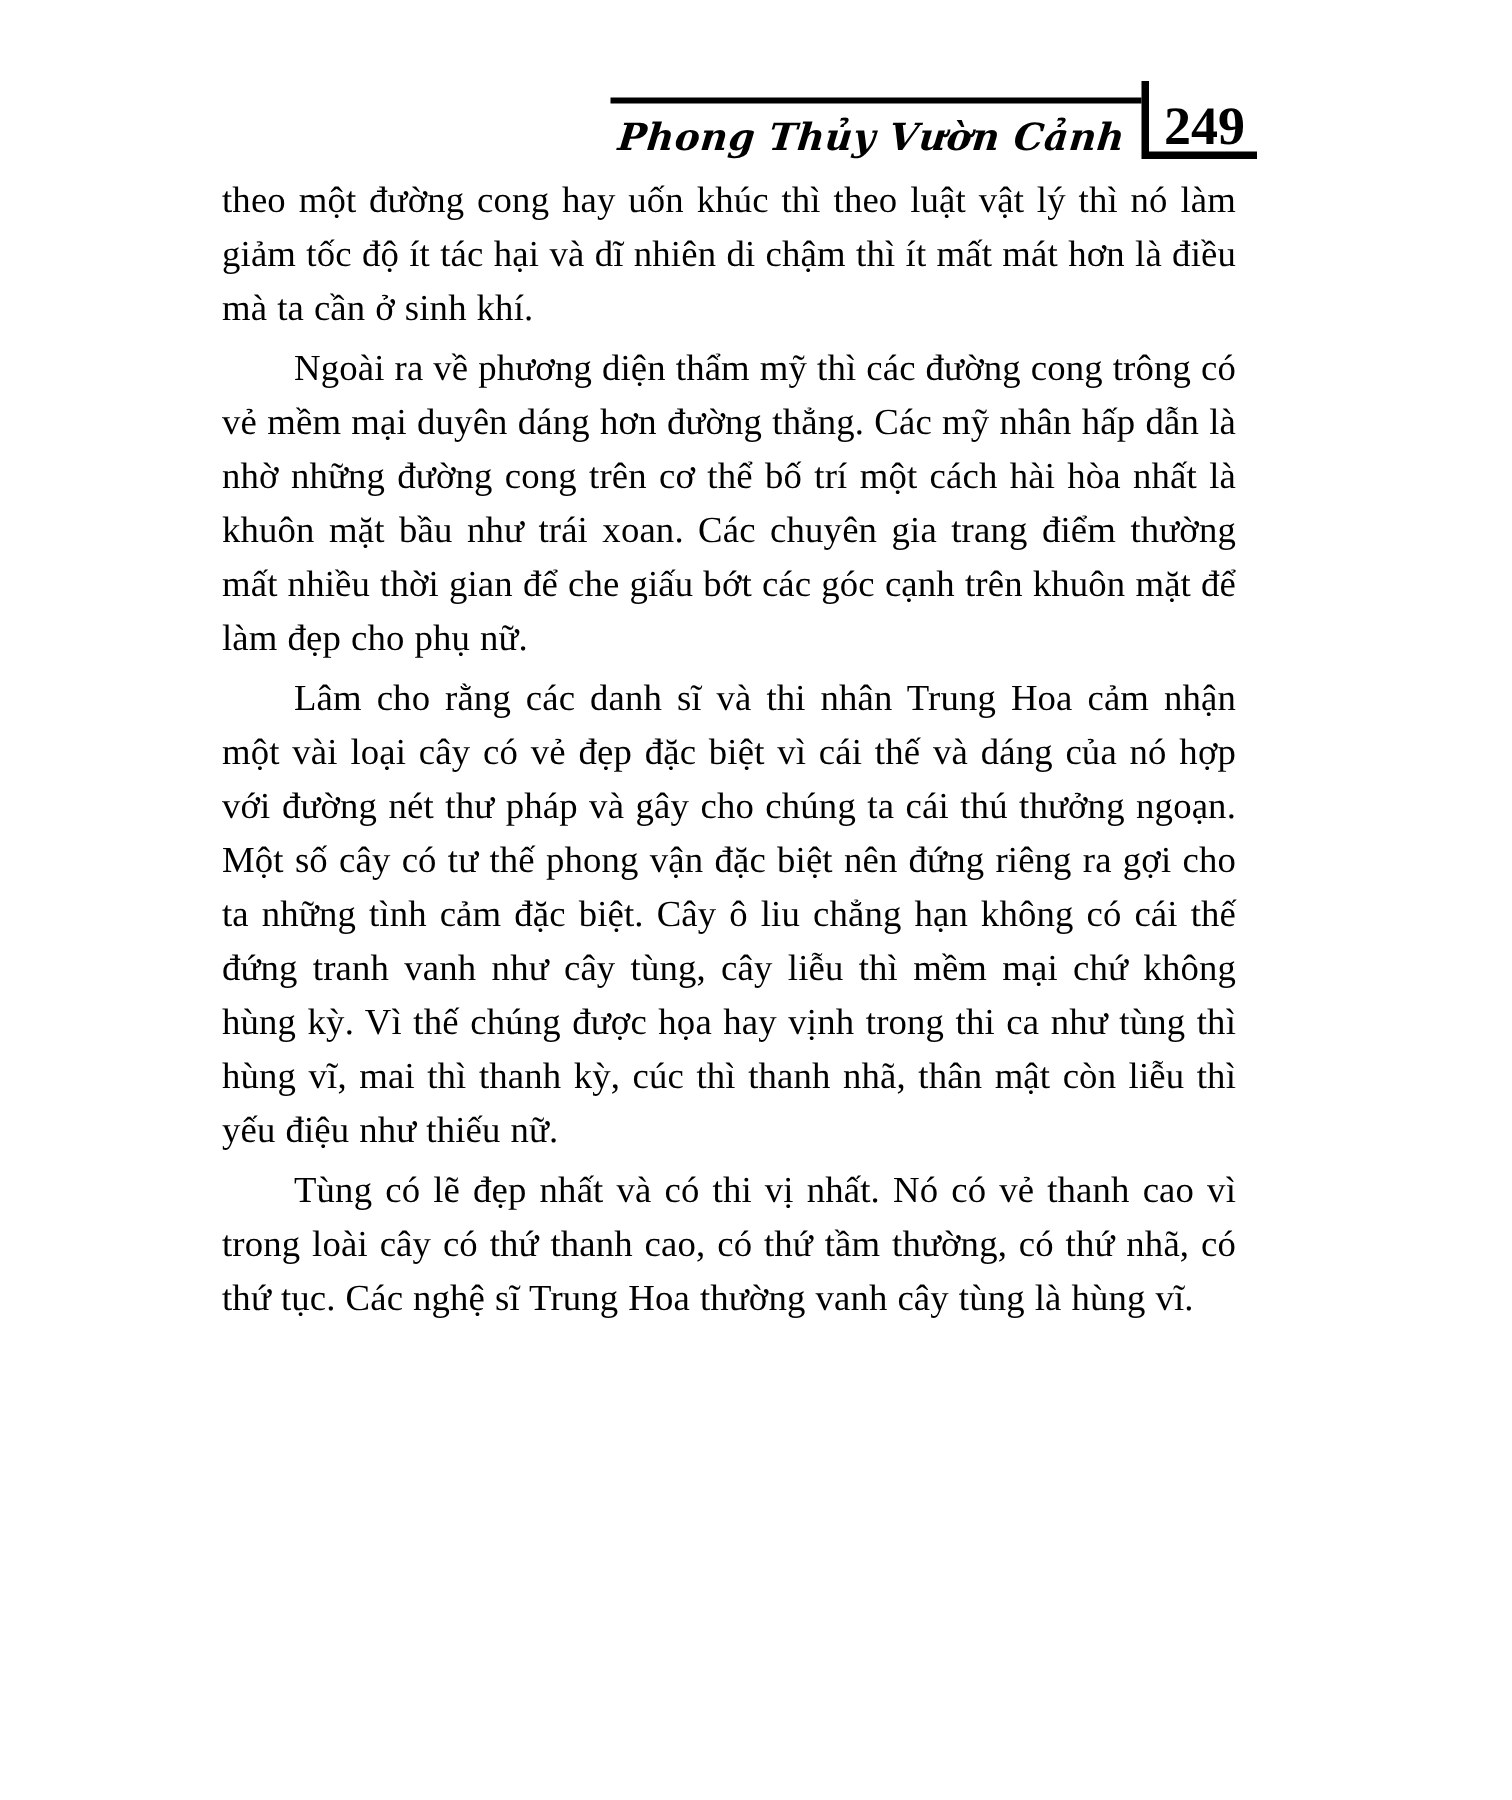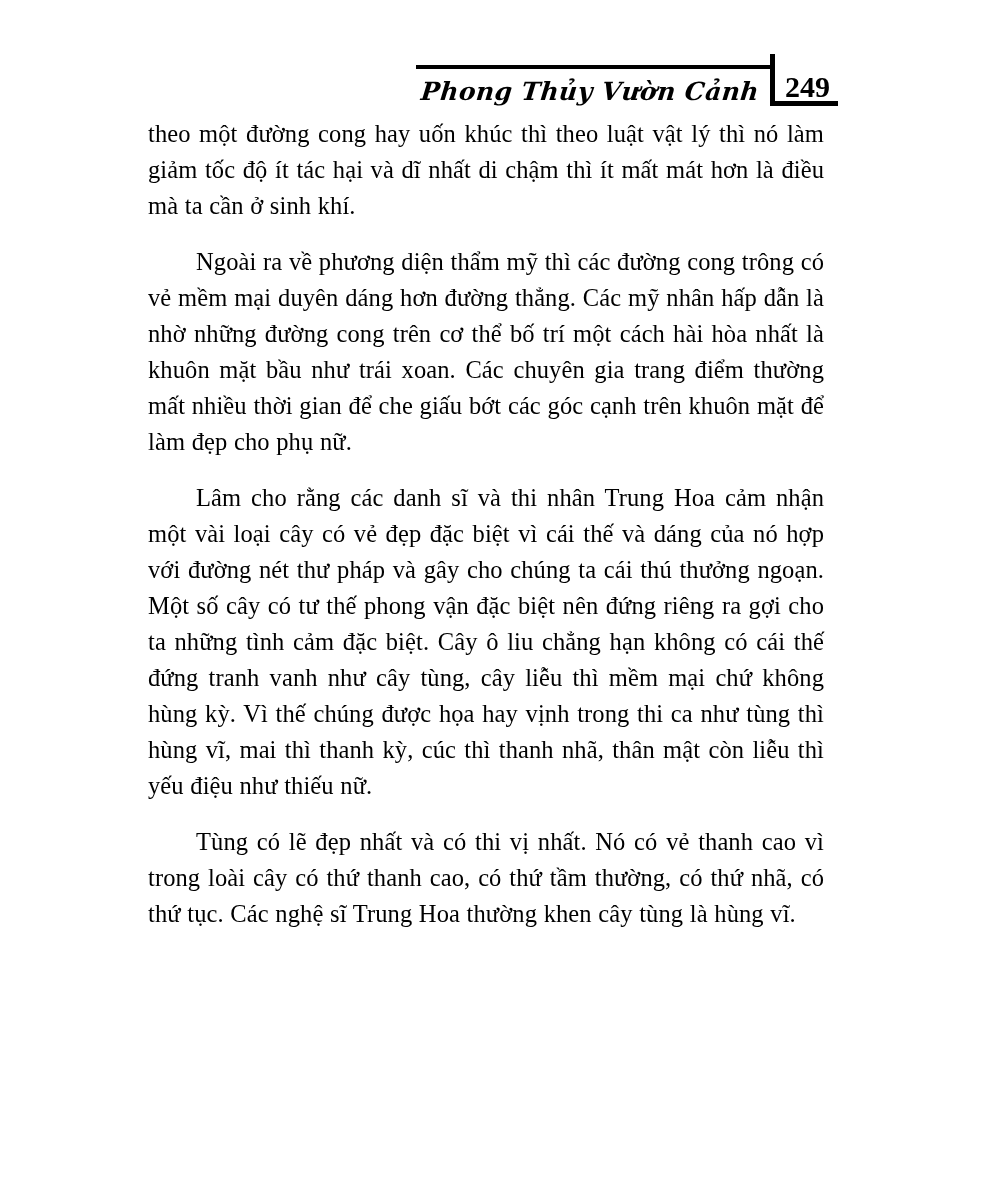--- a/index.html
+++ b/index.html
@@ -74,21 +74,21 @@
     margin: 6px 0 0 0;
   }
   .head-folio-wrap {
     position: relative;
     padding: 0 8px 0 10px;
   }
   .head-folio {
     display: block;
     font-family: "Liberation Serif", "DejaVu Serif", serif;
     font-weight: bold;
-    font-size: 30px;
+    font-size: 36px;
     line-height: 1;
     padding-top: 14px;
     padding-bottom: 4px;
     white-space: nowrap;
   }
   
   .head-rule-bottom {
     position: absolute;
     left: 0;
     right: 0;
@@ -110,21 +110,21 @@
     line-height: 36px;
     text-align: justify;
     text-justify: inter-word;
     letter-spacing: 0.1px;
     word-spacing: 0.4px;
   }
   .para.indent {
     text-indent: 48px;
   }
   .para + .para {
-    margin-top: 20px;
+    margin-top: 4px;
   }
 </style>
 </head>
 <body>
 
 <div class="page">
 
   <div class="header">
     <div class="header-inner">
 
@@ -137,19 +137,19 @@
 
       <div class="head-folio-wrap">
         <span class="head-folio">249</span>
         <div class="head-rule-bottom"></div>
       </div>
 
     </div>
   </div>
 
   <div class="body-text">
-    <p class="para">theo một đường cong hay uốn khúc thì theo luật vật lý thì nó làm giảm tốc độ ít tác hại và dĩ nhất di chậm thì ít mất mát hơn là điều mà ta cần ở sinh khí.</p>
+    <p class="para">theo một đường cong hay uốn khúc thì theo luật vật lý thì nó làm giảm tốc độ ít tác hại và dĩ nhiên di chậm thì ít mất mát hơn là điều mà ta cần ở sinh khí.</p>
     <p class="para indent">Ngoài ra về phương diện thẩm mỹ thì các đường cong trông có vẻ mềm mại duyên dáng hơn đường thẳng. Các mỹ nhân hấp dẫn là nhờ những đường cong trên cơ thể bố trí một cách hài hòa nhất là khuôn mặt bầu như trái xoan. Các chuyên gia trang điểm thường mất nhiều thời gian để che giấu bớt các góc cạnh trên khuôn mặt để làm đẹp cho phụ nữ.</p>
     <p class="para indent">Lâm cho rằng các danh sĩ và thi nhân Trung Hoa cảm nhận một vài loại cây có vẻ đẹp đặc biệt vì cái thế và dáng của nó hợp với đường nét thư pháp và gây cho chúng ta cái thú thưởng ngoạn. Một số cây có tư thế phong vận đặc biệt nên đứng riêng ra gợi cho ta những tình cảm đặc biệt. Cây ô liu chẳng hạn không có cái thế đứng tranh vanh như cây tùng, cây liễu thì mềm mại chứ không hùng kỳ. Vì thế chúng được họa hay vịnh trong thi ca như tùng thì hùng vĩ, mai thì thanh kỳ, cúc thì thanh nhã, thân mật còn liễu thì yếu điệu như thiếu nữ.</p>
-    <p class="para indent">Tùng có lẽ đẹp nhất và có thi vị nhất. Nó có vẻ thanh cao vì trong loài cây có thứ thanh cao, có thứ tầm thường, có thứ nhã, có thứ tục. Các nghệ sĩ Trung Hoa thường khen cây tùng là hùng vĩ.</p>
+    <p class="para indent">Tùng có lẽ đẹp nhất và có thi vị nhất. Nó có vẻ thanh cao vì trong loài cây có thứ thanh cao, có thứ tầm thường, có thứ nhã, có thứ tục. Các nghệ sĩ Trung Hoa thường vanh cây tùng là hùng vĩ.</p>
   </div>
 
 </div>
 
 </body></html>

